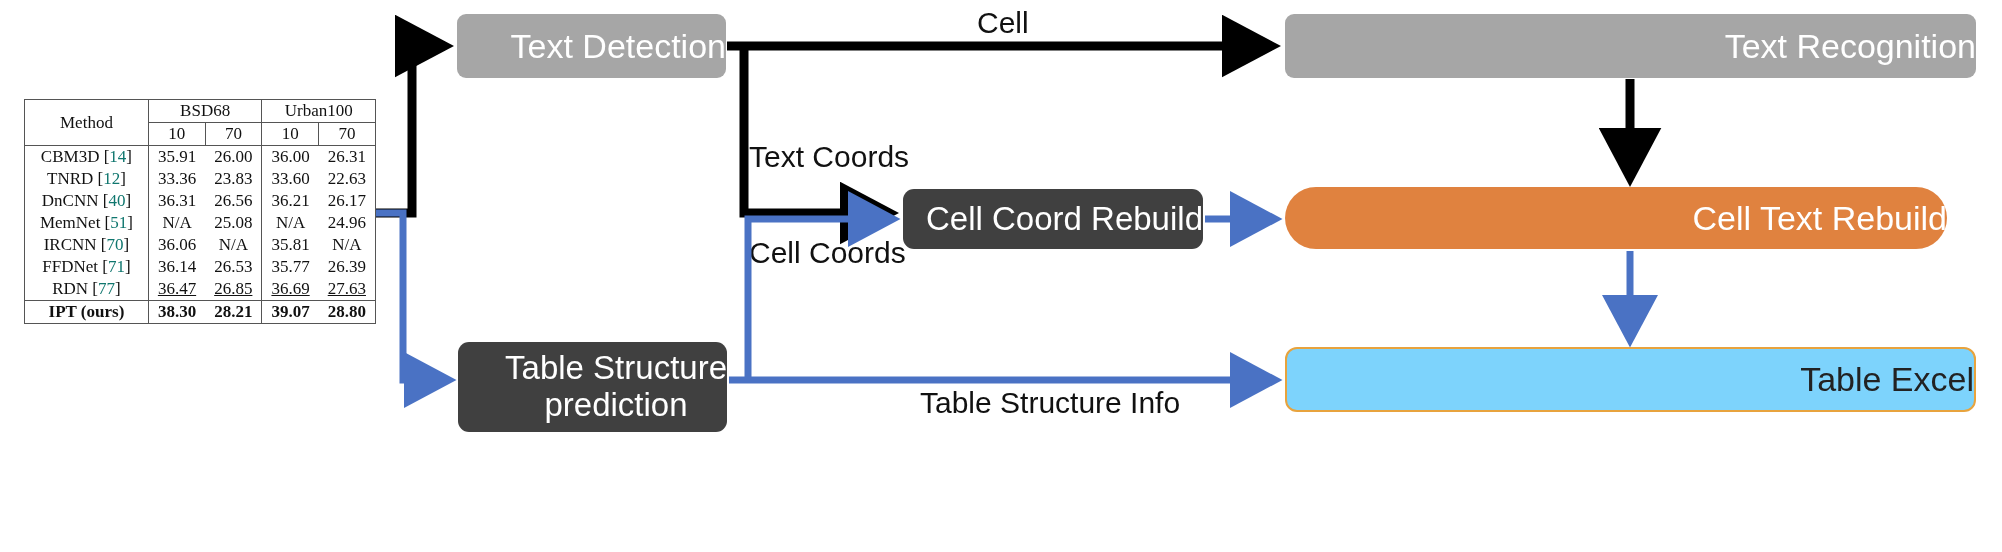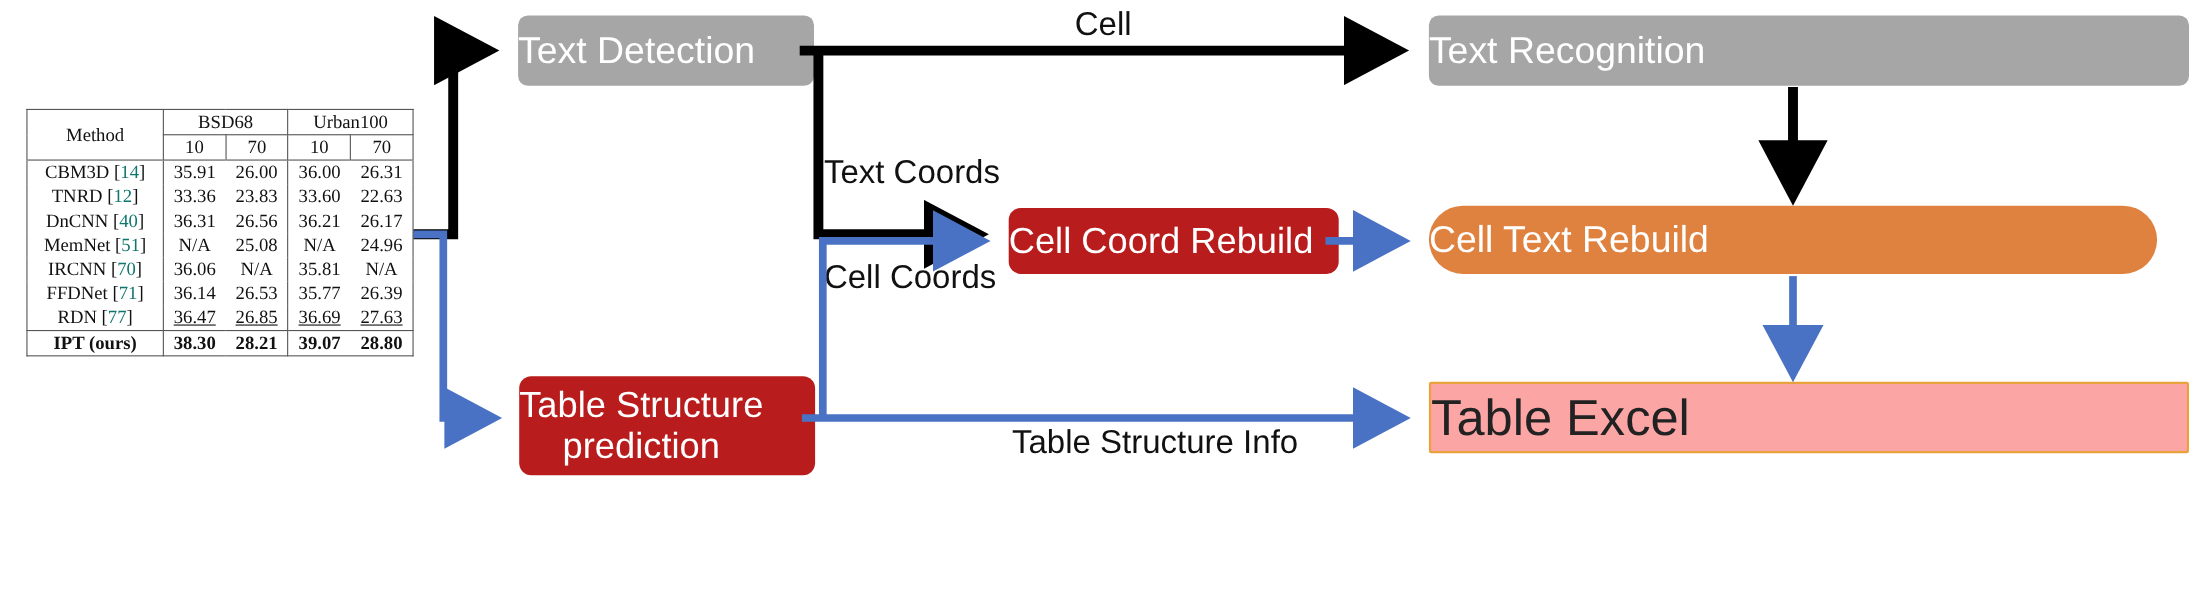--- a/index.html
+++ b/index.html
@@ -15,26 +15,26 @@
   .tb-outer-bot{border-bottom:1.6px solid #555;}
   .vl{border-left:1.2px solid #555;}
   .vr{border-right:1.2px solid #555;}
   .hl-thin{border-bottom:1px solid #555;}
   .method-cell{text-align:left;padding-left:7px;}
   .ref{color:#0f766e;}
   .ul{text-decoration:underline;}
   .bd{font-weight:bold;}
 
   
-  .node{position:absolute;display:flex;align-items:center;justify-content:flex-start;
-        text-align:center;line-height:1.12;box-sizing:border-box;margin-left:14px;}
+  .node{position:absolute;display:flex;align-items:center;justify-content:flex-end;
+        text-align:center;line-height:1.12;box-sizing:border-box;}
   .gray{background:#a6a6a6;color:#fff;border-radius:9px;font-size:34px;}
-  .blue{background:#b91c1c;color:#fff;border-radius:11px;font-size:33px;}
+  .blue{background:#404040;color:#fff;border-radius:11px;font-size:33px;}
   .orange{background:#e0823f;color:#fff;border-radius:6px;font-size:34px;}
-  .hollow{background:#fca5a5;color:#222;border:2.4px solid #e8a33d;border-radius:2px;font-size:46px;}
+  .hollow{background:#7dd3fc;color:#222;border:2.4px solid #e8a33d;border-radius:12px;font-size:34px;}
 
   #n-textdet{left:457px;top:14px;width:269px;height:64px;}
   #n-textrec{left:1285px;top:14px;width:691px;height:64px;}
   #n-cellcoord{left:903px;top:189px;width:300px;height:60px;}
   #n-celltext{left:1285px;top:187px;width:662px;height:62px;border-radius:31px;}
   #n-tablestruct{left:458px;top:342px;width:269px;height:90px;}
   #n-tableexcel{left:1285px;top:347px;width:691px;height:65px;}
 
   
   .elabel{position:absolute;color:#111;font-size:30px;white-space:nowrap;}

